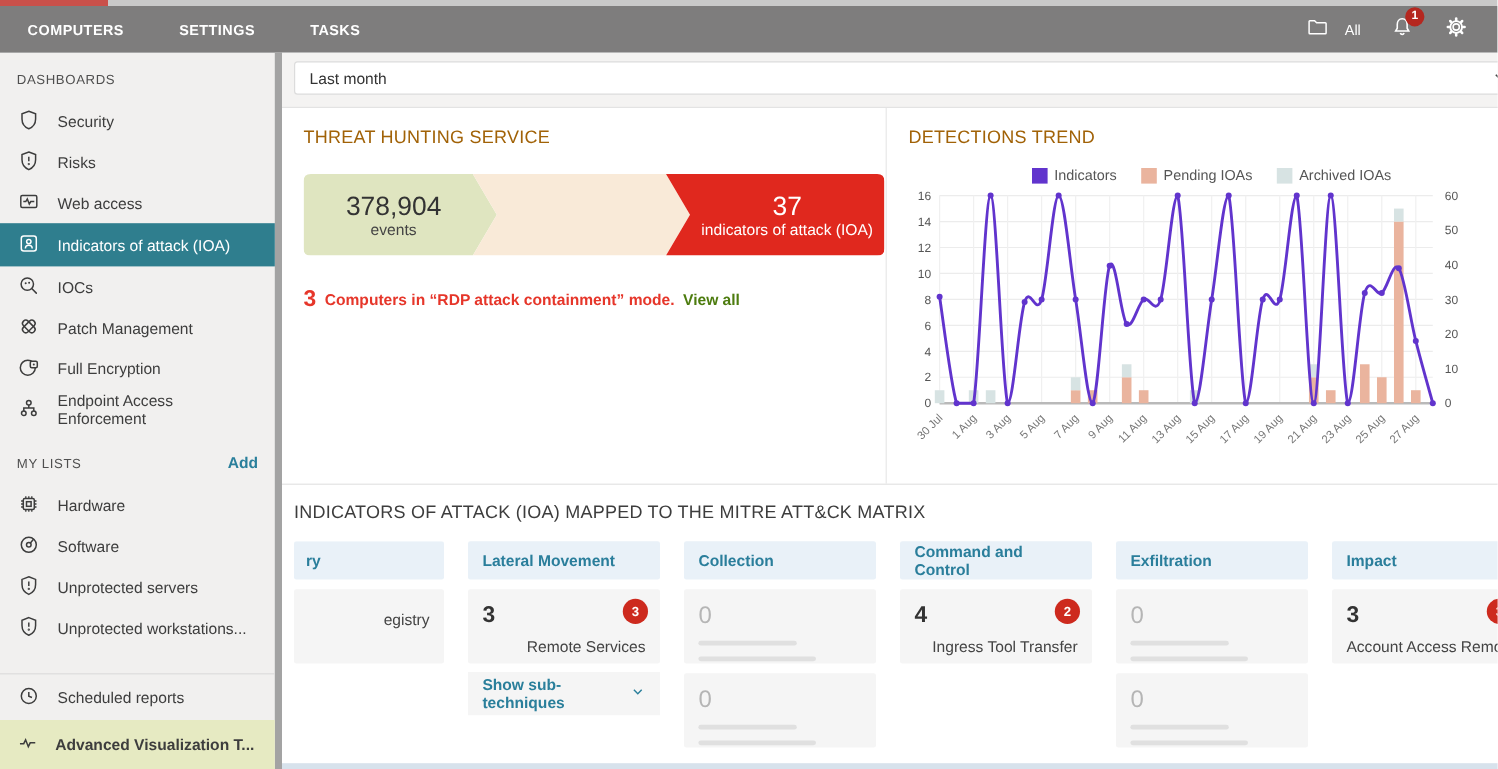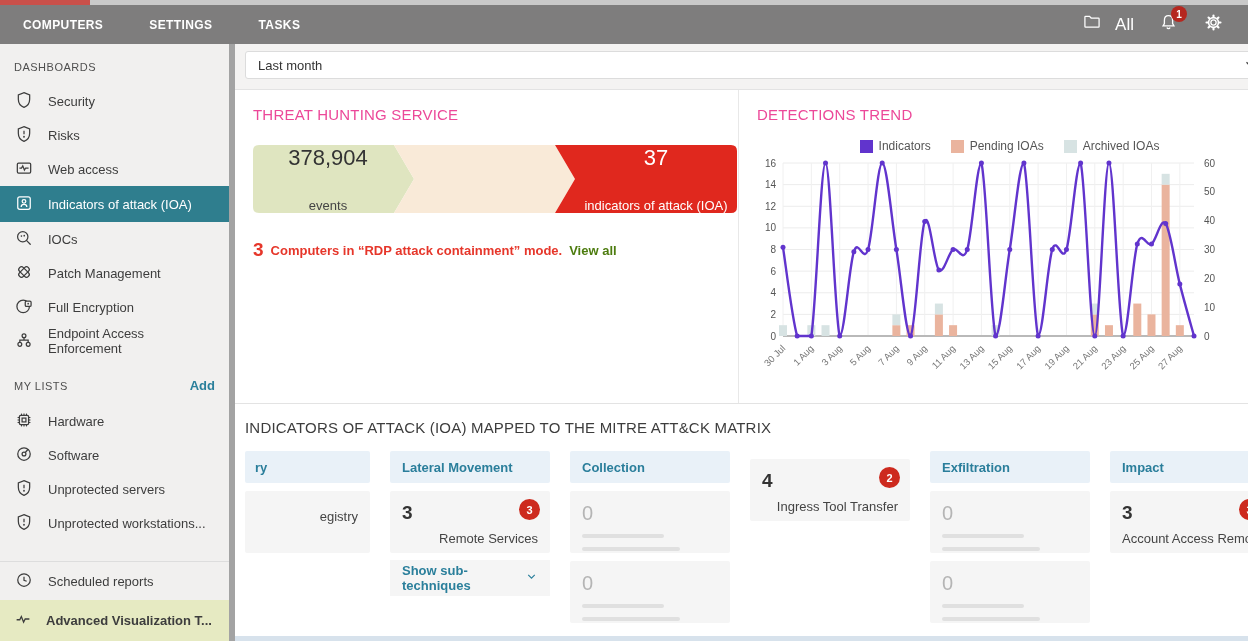--- a/index.html
+++ b/index.html
@@ -8,21 +8,21 @@
 
   
   .top-strip { height:5px; background:#c9c9c9; }
   .top-strip .accent { width:90px; height:5px; background:#c9504a; }
 
   
   .navbar { height:39px; background:#7e7d7d; display:flex; align-items:stretch; }
   .nav-tab { padding:0 23px; display:flex; align-items:center; color:#fff; font-size:12px; font-weight:bold; letter-spacing:.4px; cursor:pointer; }
   .nav-tab.active { background:#2f7e8e; }
   .nav-right { margin-left:auto; display:flex; align-items:center; gap:24px; padding-right:24px; color:#fff; }
-  .folder-group { display:flex; align-items:center; gap:13px; font-size:17px; cursor:pointer; }
+  .folder-group { display:flex; align-items:center; gap:13px; font-size:12px; cursor:pointer; }
   .bell-wrap { position:relative; cursor:pointer; }
   .bell-badge { position:absolute; top:-6px; right:-8px; min-width:16px; height:16px; border-radius:50%; background:#b5271f; color:#fff; font-size:10px; display:flex; align-items:center; justify-content:center; font-weight:bold; }
   .icon-btn { cursor:pointer; display:flex; align-items:center; }
 
   .layout { display:flex; height:597px; }
 
   
   .sidebar { width:235px; background:#f1f0ef; border-right:6px solid #a3a3a3; display:flex; flex-direction:column; font-size:13px; color:#3d3d3d; flex:none; }
   .side-title { font-size:11px; color:#4f4f4f; padding:17px 14px 11px; letter-spacing:.5px; }
   .side-item { display:flex; align-items:center; gap:14px; padding:0 14px; height:34px; cursor:pointer; }
@@ -39,26 +39,26 @@
 
   
   .main { flex:1; display:flex; flex-direction:column; position:relative; background:#fff; }
   .filter-bar { background:#f4f3f2; padding:7px 10px 10px; border-bottom:1px solid #e3e3e3; }
   .dropdown { background:#fff; border:1px solid #dcdcdc; border-radius:3px; height:28px; display:flex; align-items:center; justify-content:space-between; padding:0 12px; font-size:13px; color:#333; cursor:pointer; }
 
   .panels { display:flex; height:313px; }
   .panel { padding:13px 18px; }
   .panel.ths { width:504px; border-right:1px solid #e8e8e8; flex:none; }
   .panel.dt { flex:1; }
-  .panel-title { font-size:15px; color:#ec4899; letter-spacing:.2px; margin:3px 0 0; }
+  .panel-title { font-size:15px; color:#a16207; letter-spacing:.2px; margin:3px 0 0; }
 
   
   .funnel { position:relative; width:484px; height:68px; margin-top:22px; }
   .funnel svg { position:absolute; left:0; top:0; }
-  .fseg { position:absolute; top:0; height:68px; display:flex; flex-direction:column; align-items:center; justify-content:space-between; text-align:center; }
+  .fseg { position:absolute; top:0; height:68px; display:flex; flex-direction:column; align-items:center; justify-content:center; text-align:center; }
   .fseg .fv { font-size:22px; color:#333; line-height:1.15; }
   .fseg .fl { font-size:13px; color:#444; }
   .fseg.s1 { left:0; width:150px; }
   .fseg.s2 { left:168px; width:140px; }
   .fseg.s3 { left:330px; width:146px; }
   .fseg.s3 .fv, .fseg.s3 .fl { color:#fff; }
 
   .alert-line { margin-top:26px; font-size:13px; color:#e6362a; font-weight:bold; }
   .alert-count { font-size:19px; margin-right:7px; vertical-align:-1px; }
   .view-all { color:#4d7c0f; margin-left:7px; cursor:pointer; }
@@ -474,20 +474,21 @@
               <div class="skline s2"></div>
             </div>
             <div class="tcard zero">
               <div class="tcount">0</div>
               <div class="skline s1"></div>
               <div class="skline s2"></div>
             </div>
           </div>
 
           <div class="mcol">
+            <div class="col-header">Command and Control</div>
             <div class="tcard">
               <div class="tcount">4</div>
               <div class="tname">Ingress Tool Transfer</div>
               <div class="tbadge">2</div>
             </div>
           </div>
 
           <div class="mcol">
             <div class="col-header">Exfiltration</div>
             <div class="tcard zero">

